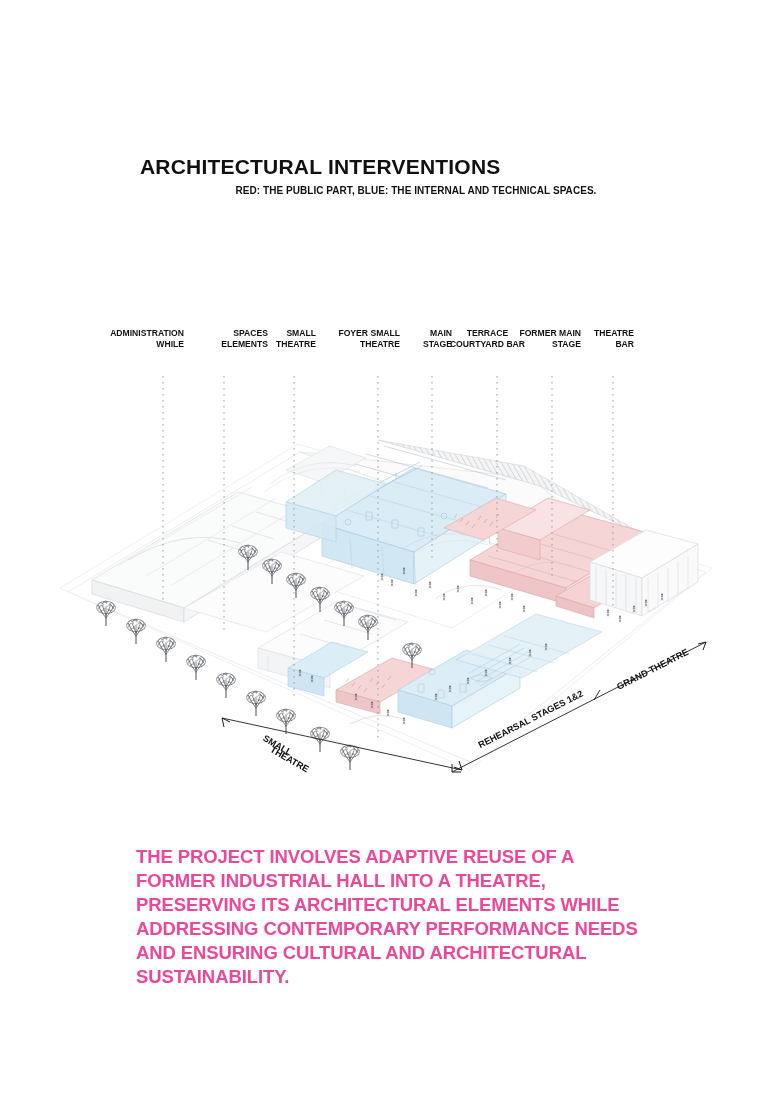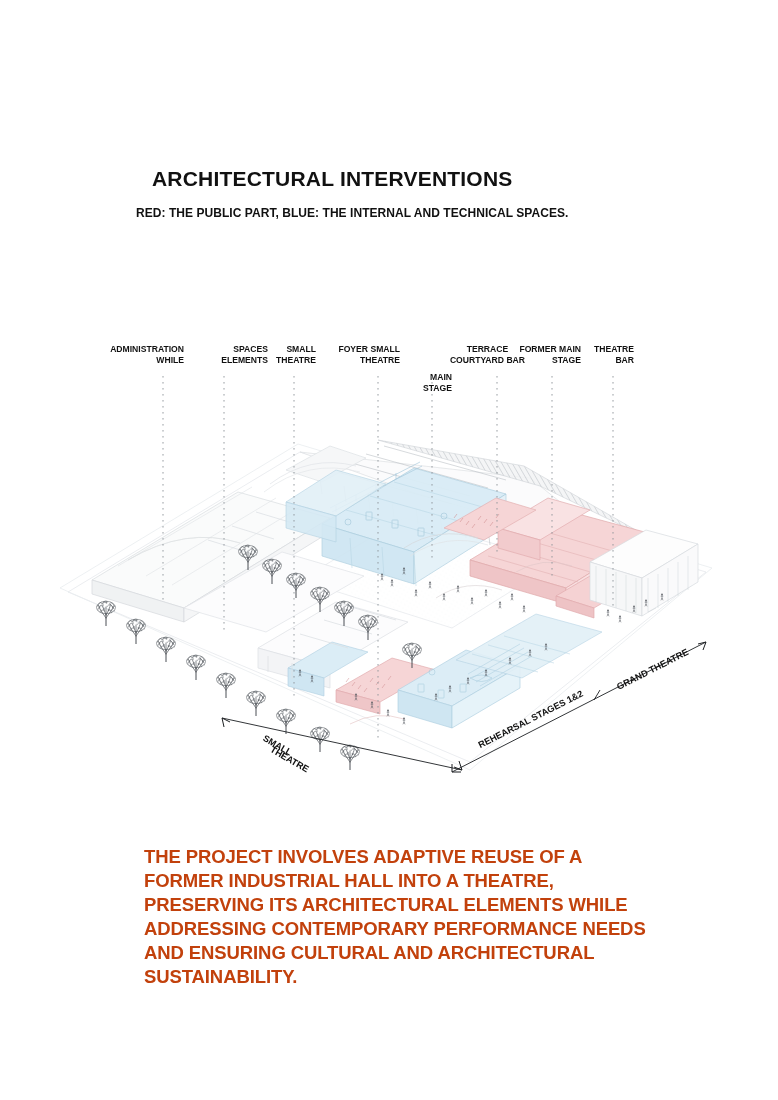--- a/index.html
+++ b/index.html
@@ -26,36 +26,37 @@
     position: absolute;
     left: 136px;
     top: 152px;
     width: 560px;
   }
   .board-title {
     font-size: 21px;
     font-weight: bold;
     letter-spacing: 0.2px;
     line-height: 1.05;
-    margin: 16px;
+    margin: 4px;
     color: #111111;
   }
   .board-subtitle {
-    font-size: 12px;
+    font-size: 10px;
     font-weight: bold;
     letter-spacing: 0.05px;
     margin: 7px 0 0 0;
     color: #111111;
+    text-align: center;
   }
 
   
   .labels-row {
     position: absolute;
     left: 0;
-    top: 344px;
+    top: 328px;
     width: 626px;
     height: 40px;
   }
   .col-label {
     position: absolute;
     font-size: 8.6px;
     font-weight: bold;
     line-height: 1.28;
     text-align: right;
     color: #111111;
@@ -77,22 +78,21 @@
   
   .caption {
     position: absolute;
     left: 136px;
     top: 845px;
     width: 520px;
     font-size: 18.5px;
     font-weight: bold;
     line-height: 1.30;
     letter-spacing: -0.1px;
-    color: #c2410c;
-    margin-left: 8px;
+    color: #ec4899;
   }
 </style>
 </head>
 <body>
 
 <div class="board">
 
   <div class="title-block">
     <h1 class="board-title">ARCHITECTURAL INTERVENTIONS</h1>
     <p class="board-subtitle">RED: THE PUBLIC PART, BLUE: THE INTERNAL AND TECHNICAL SPACES.</p>
@@ -108,21 +108,21 @@
       <div>ELEMENTS</div>
     </div>
     <div class="col-label" style="left:316px; top:0;">
       <div>SMALL</div>
       <div>THEATRE</div>
     </div>
     <div class="col-label" style="left:400px; top:0;">
       <div>FOYER SMALL</div>
       <div>THEATRE</div>
     </div>
-    <div class="col-label" style="left:452px; top:0;margin-top:28px;">
+    <div class="col-label" style="left:452px; top:0;">
       <div>MAIN</div>
       <div>STAGE</div>
     </div>
     <div class="col-label" style="left:525px; top:0;text-align:center;">
       <div>TERRACE</div>
       <div>COURTYARD BAR</div>
     </div>
     <div class="col-label" style="left:581px; top:0;">
       <div>FORMER MAIN</div>
       <div>STAGE</div>

